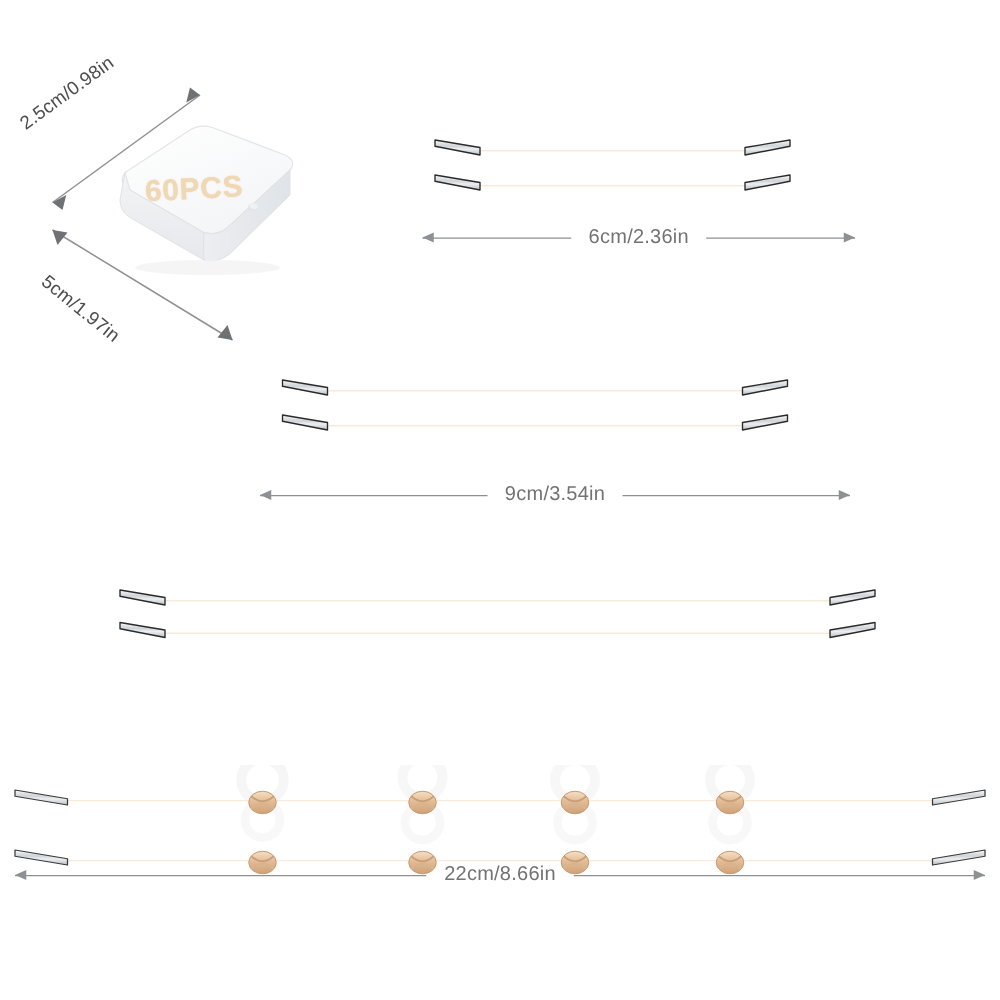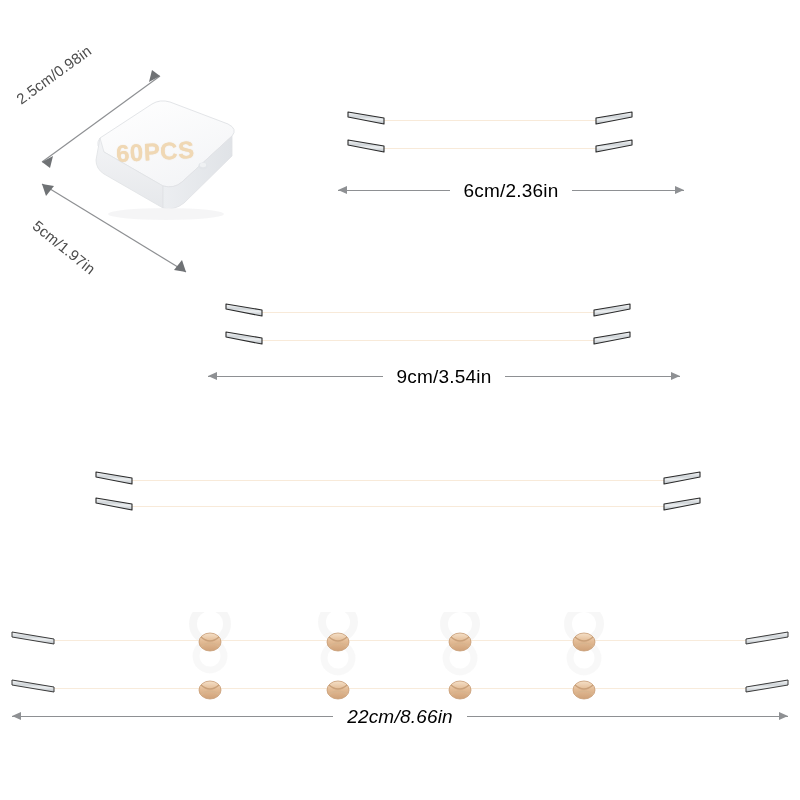--- a/index.html
+++ b/index.html
@@ -95,22 +95,22 @@
   .ruler .seg.left::after { display: none; }
   .ruler .seg.right::after {
     right: 0;
     transform: translateY(-50%);
     border-left: 9px solid #8e9093;
   }
   .ruler .seg.right::before { display: none; }
   .ruler .ruler-label {
     flex: 0 0 auto;
     padding: 0 14px;
-    font-size: 19px;
-    color: #000000;
+    font-size: 16px;
+    color: #737373;
     white-space: nowrap;
     letter-spacing: 0.2px;
     line-height: 1;
   }
 
   
   .lace-group { position: absolute; }
   .lace-svg { display: block; }
 </style>
 </head>
@@ -214,21 +214,21 @@
         <path d="M 412,16 L 376,22 L 376,28 L 412,21 Z" fill="url(#agletG)" stroke="#2b2b2b" stroke-width="1.1" stroke-linejoin="round"></path>
       </g>
       <g>
         <path d="M 34,54 L 386,54" stroke="url(#cordG)" stroke-width="5" stroke-linecap="round"></path>
         <path d="M 34,52.5 L 386,52.5" stroke="#f7e7d3" stroke-width="1.2" opacity="0.85"></path>
         <path d="M 8,44 L 44,50 L 44,56 L 8,49 Z" fill="url(#agletG)" stroke="#2b2b2b" stroke-width="1.1" stroke-linejoin="round"></path>
         <path d="M 412,44 L 376,50 L 376,56 L 412,49 Z" fill="url(#agletG)" stroke="#2b2b2b" stroke-width="1.1" stroke-linejoin="round"></path>
       </g>
     </svg>
   </div>
-  <div class="ruler" style="left:208px; top:364px; width:472px;">
+  <div class="ruler" style="left:208px; top:384px; width:472px;">
     <div class="seg left"></div>
     <div class="ruler-label">9cm/3.54in</div>
     <div class="seg right"></div>
   </div>
 
   <div class="lace-group" style="left:88px; top:458px;">
     <svg class="lace-svg" width="620" height="62" viewBox="0 0 620 62">
       <g>
         <path d="M 34,24 L 586,24" stroke="url(#cordG)" stroke-width="5" stroke-linecap="round"></path>
         <path d="M 34,22.5 L 586,22.5" stroke="#f7e7d3" stroke-width="1.2" opacity="0.85"></path>
@@ -320,19 +320,19 @@
           <path d="M 443,83 Q 452,75 461,83" stroke="#d8b48e" stroke-width="1.6" fill="none"></path>
         </g>
         <g>
           <ellipse cx="576" cy="78" rx="11" ry="9" fill="url(#knotG)" stroke="#c79a72" stroke-width="0.8"></ellipse>
           <path d="M 567,73 Q 576,81 585,73" stroke="#c9a079" stroke-width="1.6" fill="none"></path>
           <path d="M 567,83 Q 576,75 585,83" stroke="#d8b48e" stroke-width="1.6" fill="none"></path>
         </g>
       </g>
     </svg>
   </div>
-  <div class="ruler" style="left:12px; top:704px; width:776px;font-style:italic;">
+  <div class="ruler" style="left:12px; top:688px; width:776px;">
     <div class="seg left"></div>
     <div class="ruler-label">22cm/8.66in</div>
     <div class="seg right"></div>
   </div>
 
 </div>
 
 </body></html>

